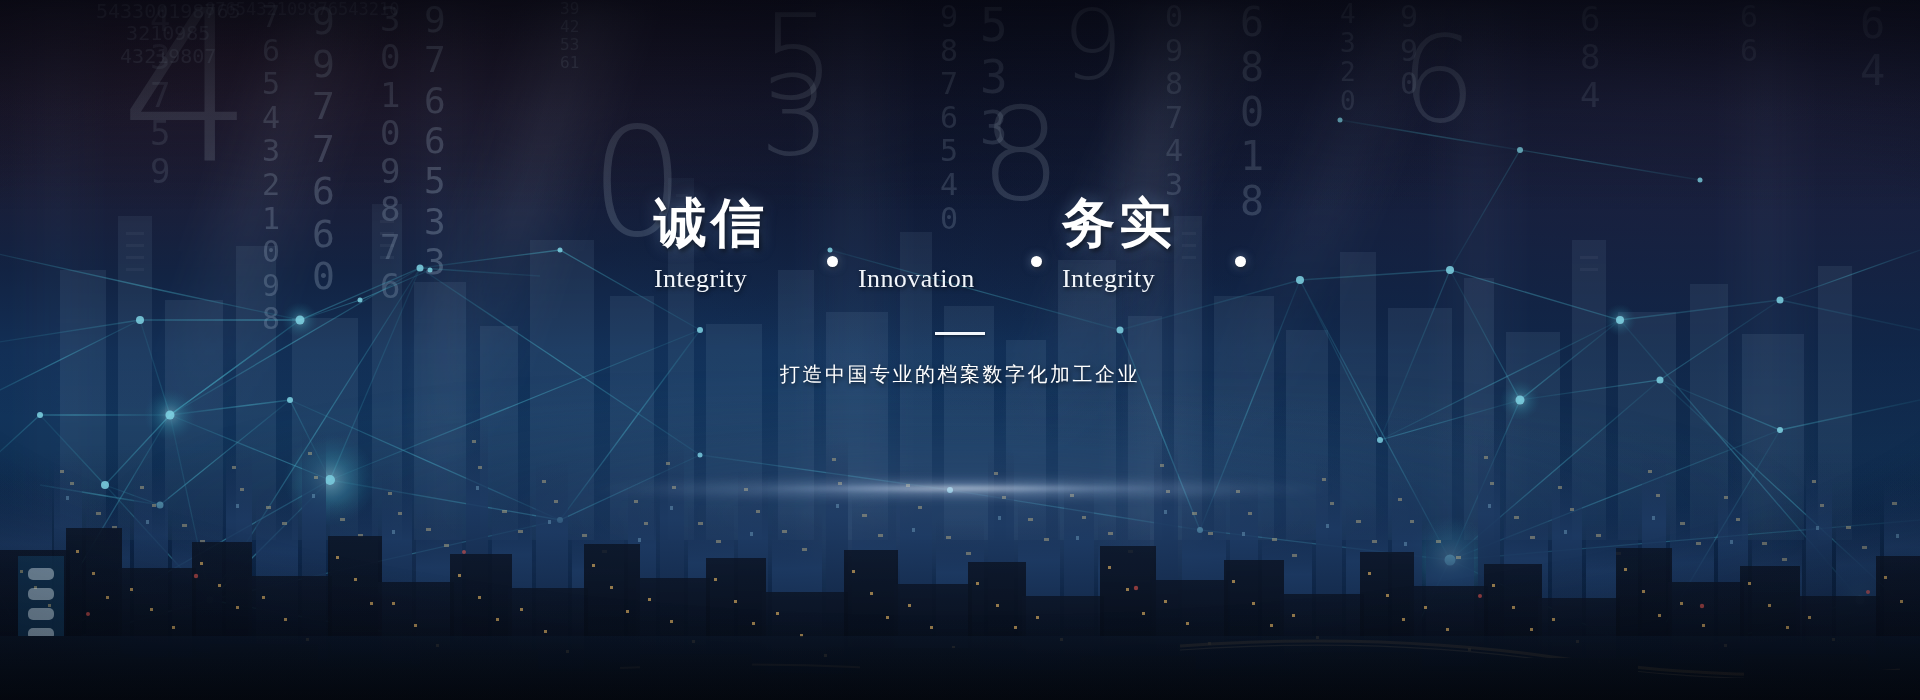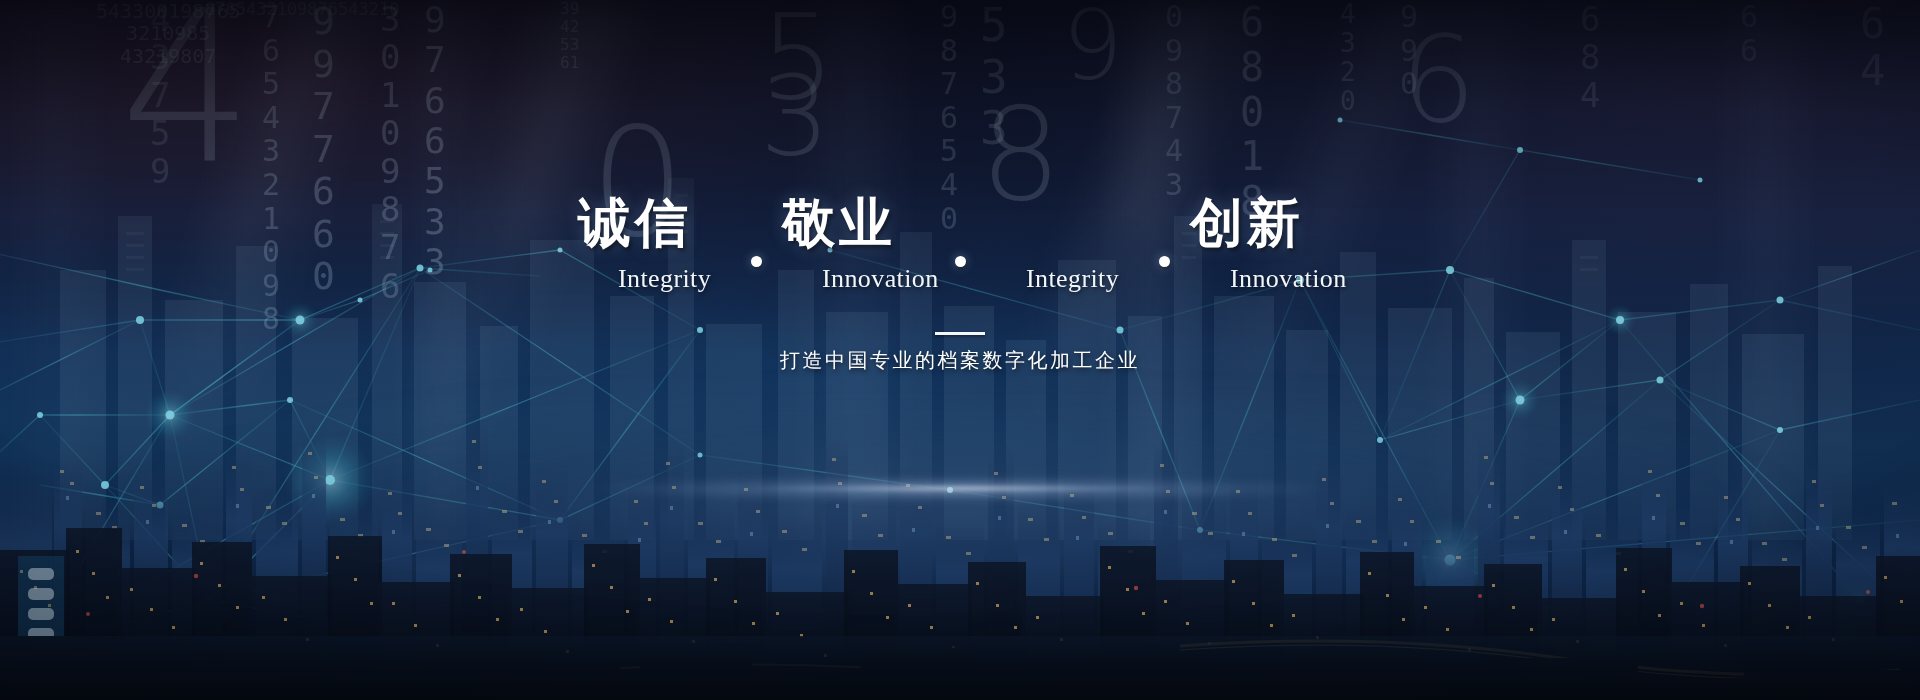--- a/index.html
+++ b/index.html
@@ -182,21 +182,20 @@
   .word .en{
     margin-top:17px;
     font-family:"Liberation Serif", "DejaVu Serif", serif;
     font-size:26px;
     font-weight:400;
     letter-spacing:.4px;
     color:#f2f6fb;
     line-height:1;
     text-shadow:1px 2px 4px rgba(0,0,0,.6);
     white-space:nowrap;
-    margin-left:40px;
   }
   .sep{
     width:52px;
     display:flex;
     justify-content:center;
     align-items:center;
     height:53px;
     margin-bottom:0;
   }
   .sep .dot{
@@ -209,21 +208,21 @@
   }
 
   .divider{
     margin-top:40px;
     width:50px; height:3px;
     background:#f3f7fc;
     box-shadow:0 1px 3px rgba(0,0,0,.5);
   }
 
   .tagline{
-    margin-top:12px;
+    margin-top:26px;
     font-family:"DejaVu Sans", sans-serif;
     font-size:20px;
     font-weight:400;
     letter-spacing:2.5px;
     color:#ffffff;
     text-shadow:1px 2px 5px rgba(0,0,0,.65);
     white-space:nowrap;
   }
 </style>
 </head>
@@ -887,36 +886,32 @@
 
     <div class="headline" id="headline">
         <div class="word">
           <div class="cn">诚信</div>
           <div class="en">Integrity</div>
         </div>
         <div class="sep">
           <span class="dot"></span>
         </div>
         <div class="word">
-          <div class="cn">敬业</div>
           <div class="en">Innovation</div>
         </div>
         <div class="sep">
           <span class="dot"></span>
         </div>
         <div class="word">
+          <div class="cn">务实</div>
           <div class="en">Integrity</div>
         </div>
         <div class="sep">
           <span class="dot"></span>
         </div>
-        <div class="word">
-          <div class="cn">创新</div>
-          <div class="en">Innovation</div>
-        </div>
       </div>
 
     <div class="divider"></div>
 
     <div class="tagline">打造中国专业的档案数字化加工企业</div>
 
   </div>
 
 </div>
 

